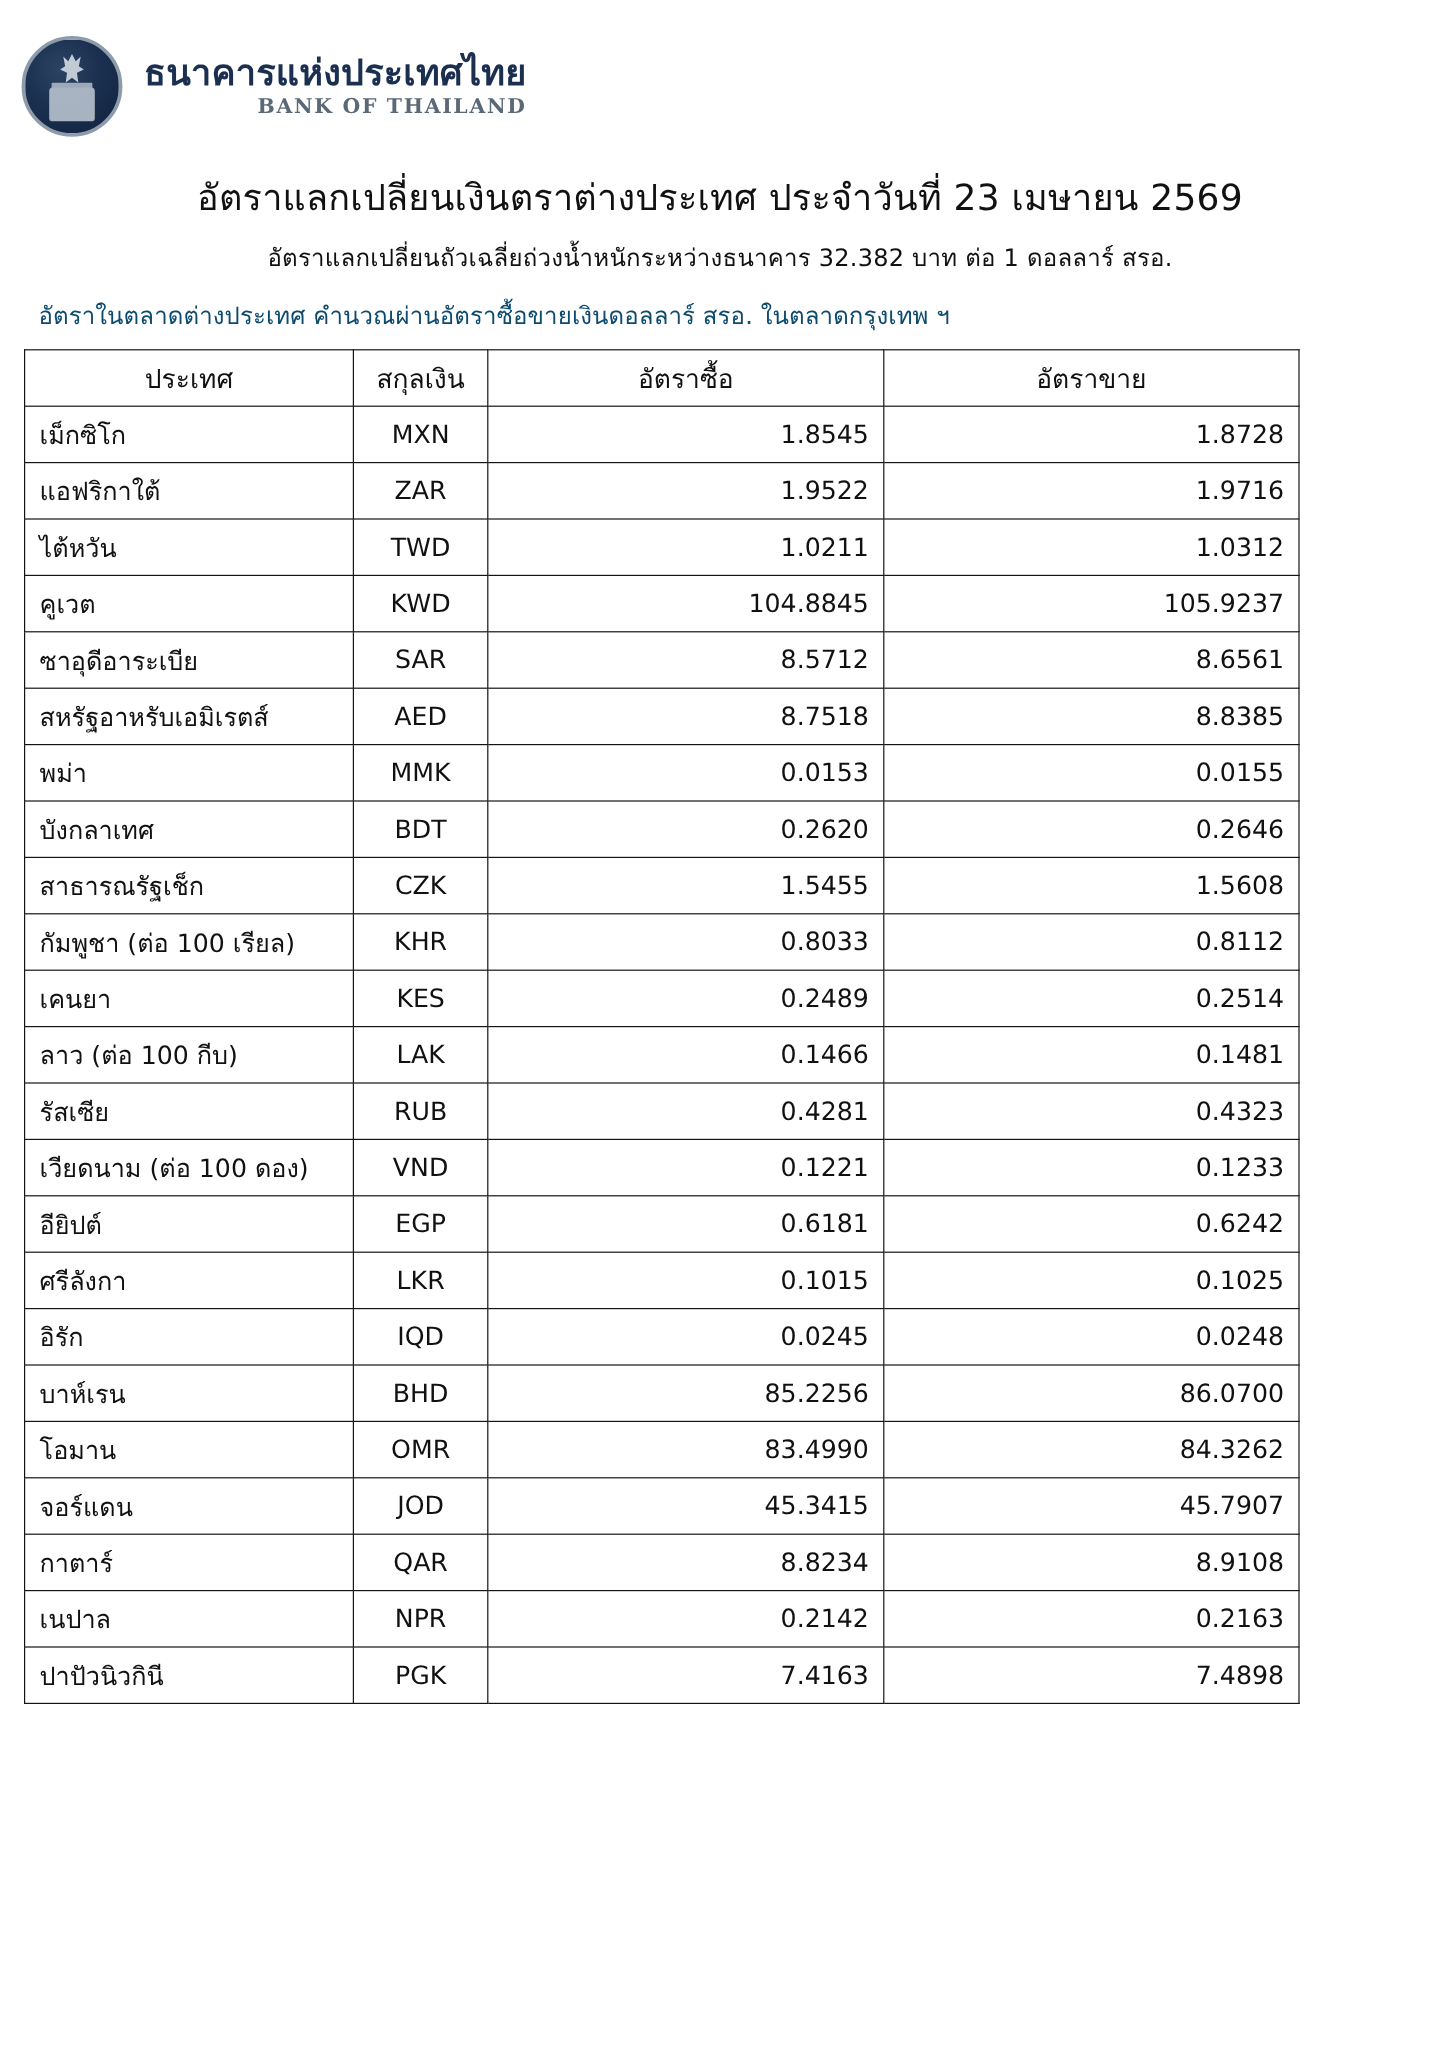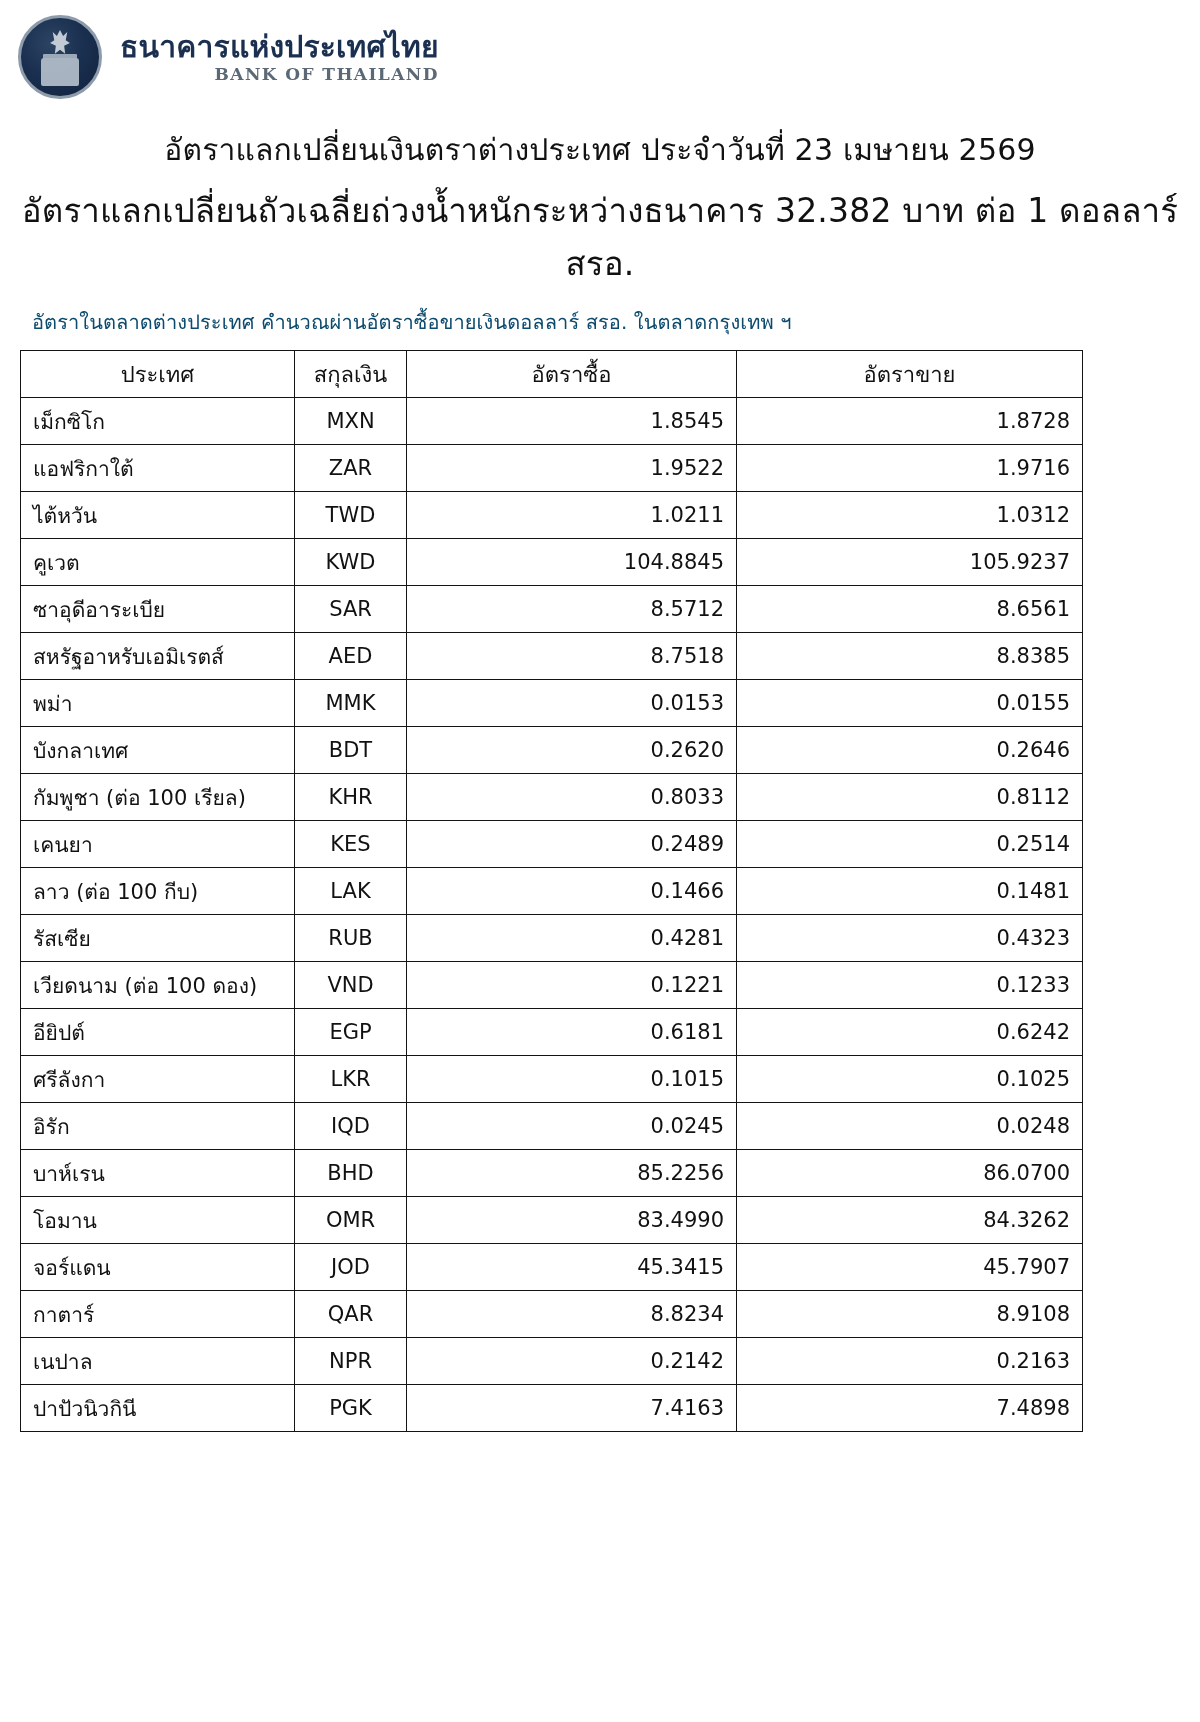--- a/index.html
+++ b/index.html
@@ -16,20 +16,21 @@
     color: #111111;
     position: relative;
   }
 
   
   .header {
     display: flex;
     align-items: center;
     padding: 10px 0 0 18px;
     height: 104px;
+    margin-top: 15px;
   }
   .logo-seal {
     width: 84px;
     height: 84px;
     border-radius: 50%;
     background: radial-gradient(circle at 38% 32%, #2c4463 0%, #1b3050 45%, #10213c 100%);
     border: 3px solid #8d9bab;
     position: relative;
     flex: 0 0 auto;
     overflow: hidden;
@@ -84,21 +85,21 @@
     text-align: center;
     margin-top: 22px;
   }
   .title-main {
     font-size: 30px;
     font-weight: 400;
     color: #111;
     letter-spacing: .2px;
   }
   .title-sub {
-    font-size: 33px;
+    font-size: 20px;
     font-weight: 400;
     color: #111;
     margin-top: 11px;
     letter-spacing: .2px;
   }
   .title-note {
     font-size: 20px;
     font-weight: 400;
     color: #0c4a6e;
     margin-top: 16px;
@@ -215,20 +216,26 @@
           <td class="num">0.0153</td>
           <td class="num">0.0155</td>
         </tr>
         <tr>
           <td class="country">บังกลาเทศ</td>
           <td class="code">BDT</td>
           <td class="num">0.2620</td>
           <td class="num">0.2646</td>
         </tr>
         <tr>
+          <td class="country">สาธารณรัฐเช็ก</td>
+          <td class="code">CZK</td>
+          <td class="num">1.5455</td>
+          <td class="num">1.5608</td>
+        </tr>
+        <tr>
           <td class="country">กัมพูชา (ต่อ 100 เรียล)</td>
           <td class="code">KHR</td>
           <td class="num">0.8033</td>
           <td class="num">0.8112</td>
         </tr>
         <tr>
           <td class="country">เคนยา</td>
           <td class="code">KES</td>
           <td class="num">0.2489</td>
           <td class="num">0.2514</td>

